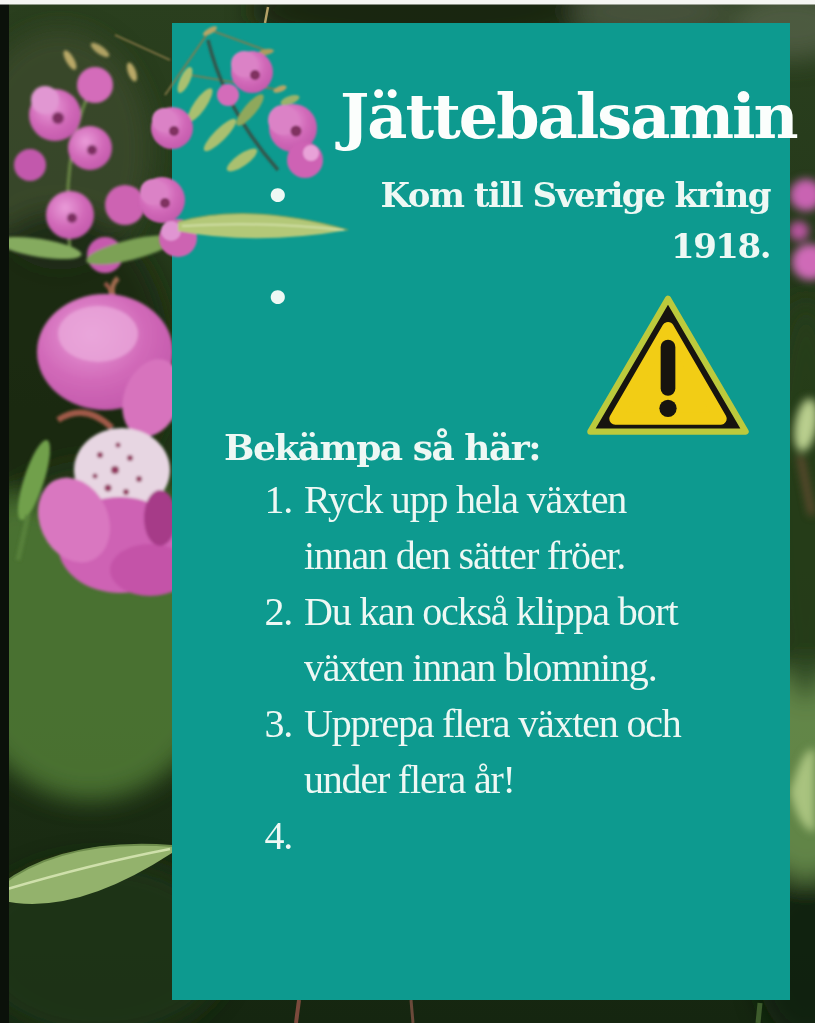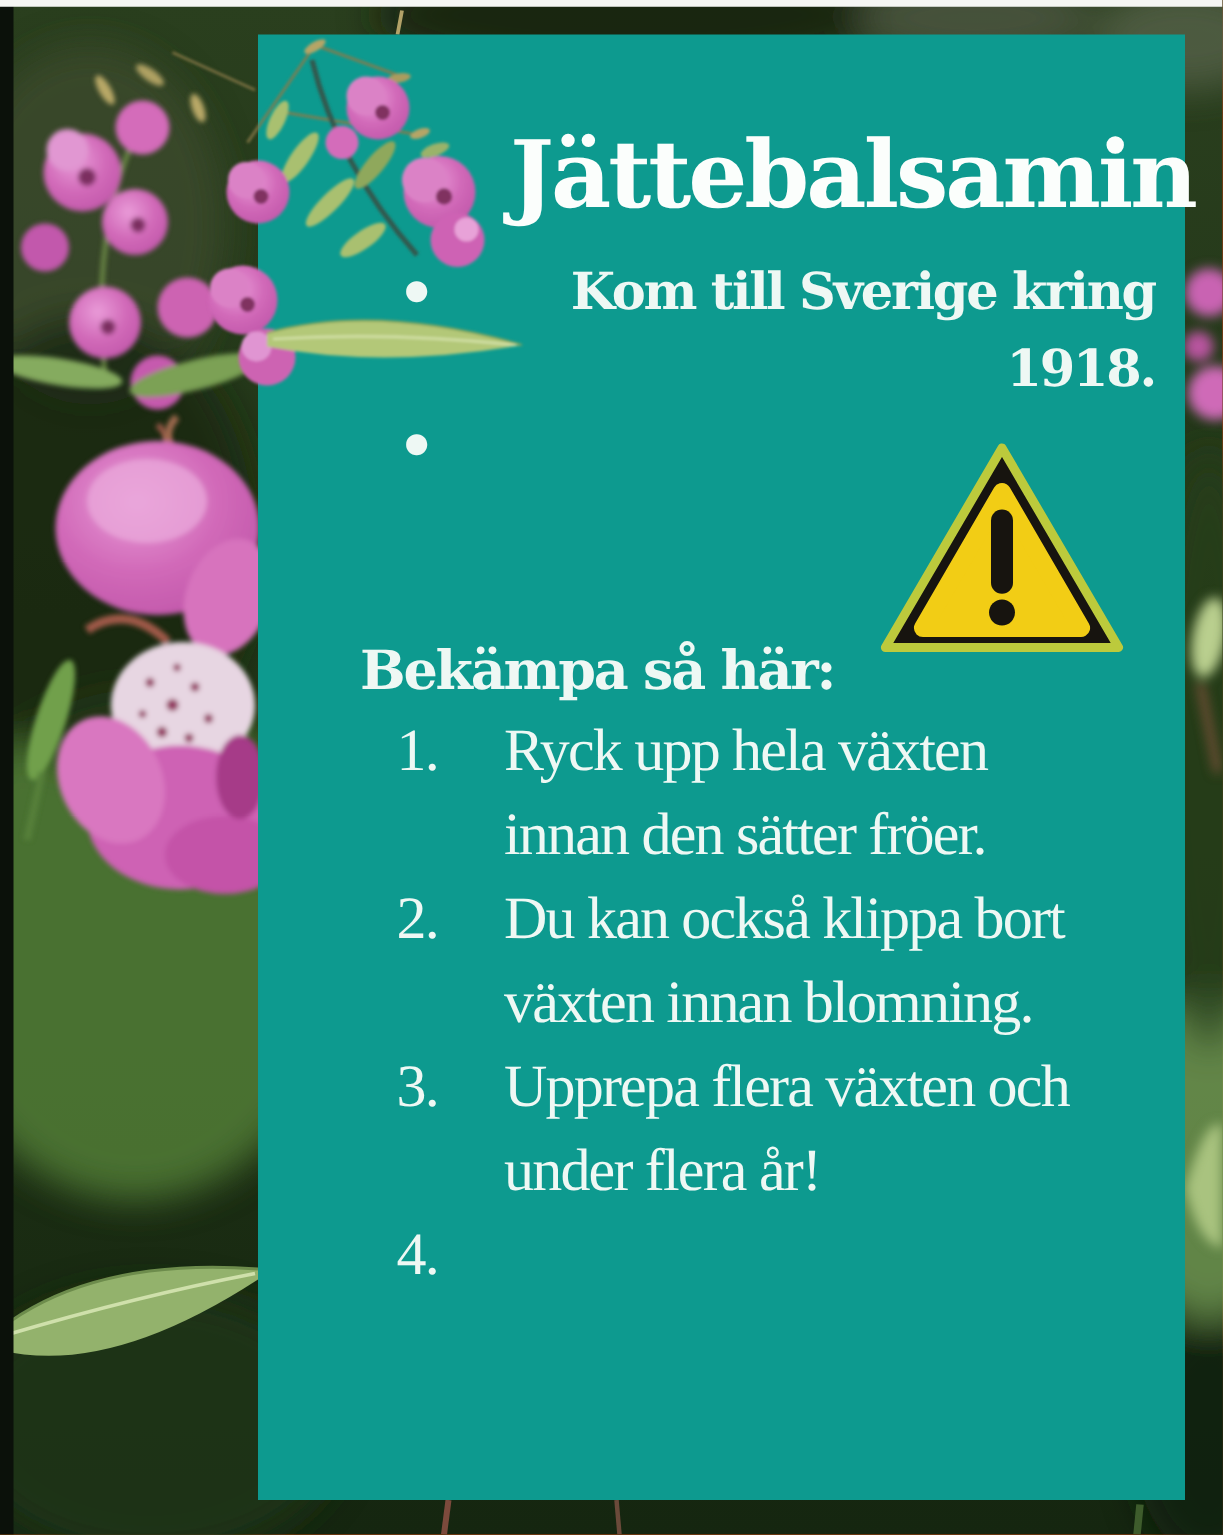--- a/index.html
+++ b/index.html
@@ -1,17 +1,17 @@
 <!DOCTYPE html>
 <html style="--card-teal: #0d9a8f; --text: #eef8f4; --warning-yellow: #f2cd15; --warning-border: #17140f; --warning-halo: #bcca3c; --flower-pink: #d169b8;"><head>
 <meta charset="utf-8">
 <style>
   html,body{margin:0;padding:0;background:#111;}
   .stage{position:relative;width:815px;height:1023px;overflow:hidden;
-         font-family:"Liberation Serif",serif;background:#f97316;}
+         font-family:"Liberation Serif",serif;background:#737373;}
   .stage svg{display:block;}
   .bg-photo{position:absolute;left:0;top:0;z-index:0;pointer-events:none;}
   .card{position:absolute;left:172px;top:23px;width:618px;height:977px;
         background:var(--card-teal,#0d9a8f);z-index:1;}
   .flower-overlay{position:absolute;left:50px;top:0;z-index:2;pointer-events:none;}
 
   .title{position:absolute;left:168px;top:60px;margin:0;
          font-family:"DejaVu Serif",serif;font-weight:bold;
          font-size:62px;line-height:1.1;letter-spacing:-2px;
          color:#fbfefc;white-space:nowrap;}
@@ -19,31 +19,31 @@
   .facts{position:absolute;left:93px;top:147px;width:505px;margin:0;padding:0;list-style:none;}
   .facts li{display:flex;align-items:flex-start;
             font-family:"DejaVu Serif",serif;font-weight:bold;
             font-size:34px;line-height:51px;letter-spacing:-1.5px;
             color:var(--text,#eef8f4);}
   .facts .marker{flex:0 0 26px;width:26px;font-size:40px;line-height:51px;letter-spacing:0;}
   .facts .txt{white-space:pre-line;text-align:right;}
 
   .warning{position:absolute;left:409px;top:267px;width:174px;height:152px;}
 
-  .combat-heading{position:absolute;left:68px;top:402px;margin:0;
+  .combat-heading{position:absolute;left:52px;top:402px;margin:0;
                   font-family:"DejaVu Serif",serif;font-weight:bold;
                   font-size:36px;line-height:44px;letter-spacing:-1.5px;
                   color:var(--text,#eef8f4);white-space:nowrap;}
 
   .steps{position:absolute;left:88px;top:449px;width:505px;margin:0;padding:0;list-style:none;}
   .steps li{display:flex;align-items:flex-start;
             font-size:40px;line-height:56px;letter-spacing:-1.2px;
             font-weight:normal;color:var(--text,#eef8f4);}
   .steps .num{flex:0 0 32px;width:32px;text-align:right;margin-right:12px;}
-  .steps .txt{white-space:pre-line;margin-left:32px;}
+  .steps .txt{white-space:pre-line;}
 </style>
 </head>
 <body>
 
 <div class="stage">
 
   <svg class="bg-photo" width="815" height="1023" viewBox="0 0 815 1023">
     <defs>
       <linearGradient id="gbase" x1="0" y1="0" x2="0" y2="1">
         <stop offset="0" stop-color="#2a3f1e"></stop>

